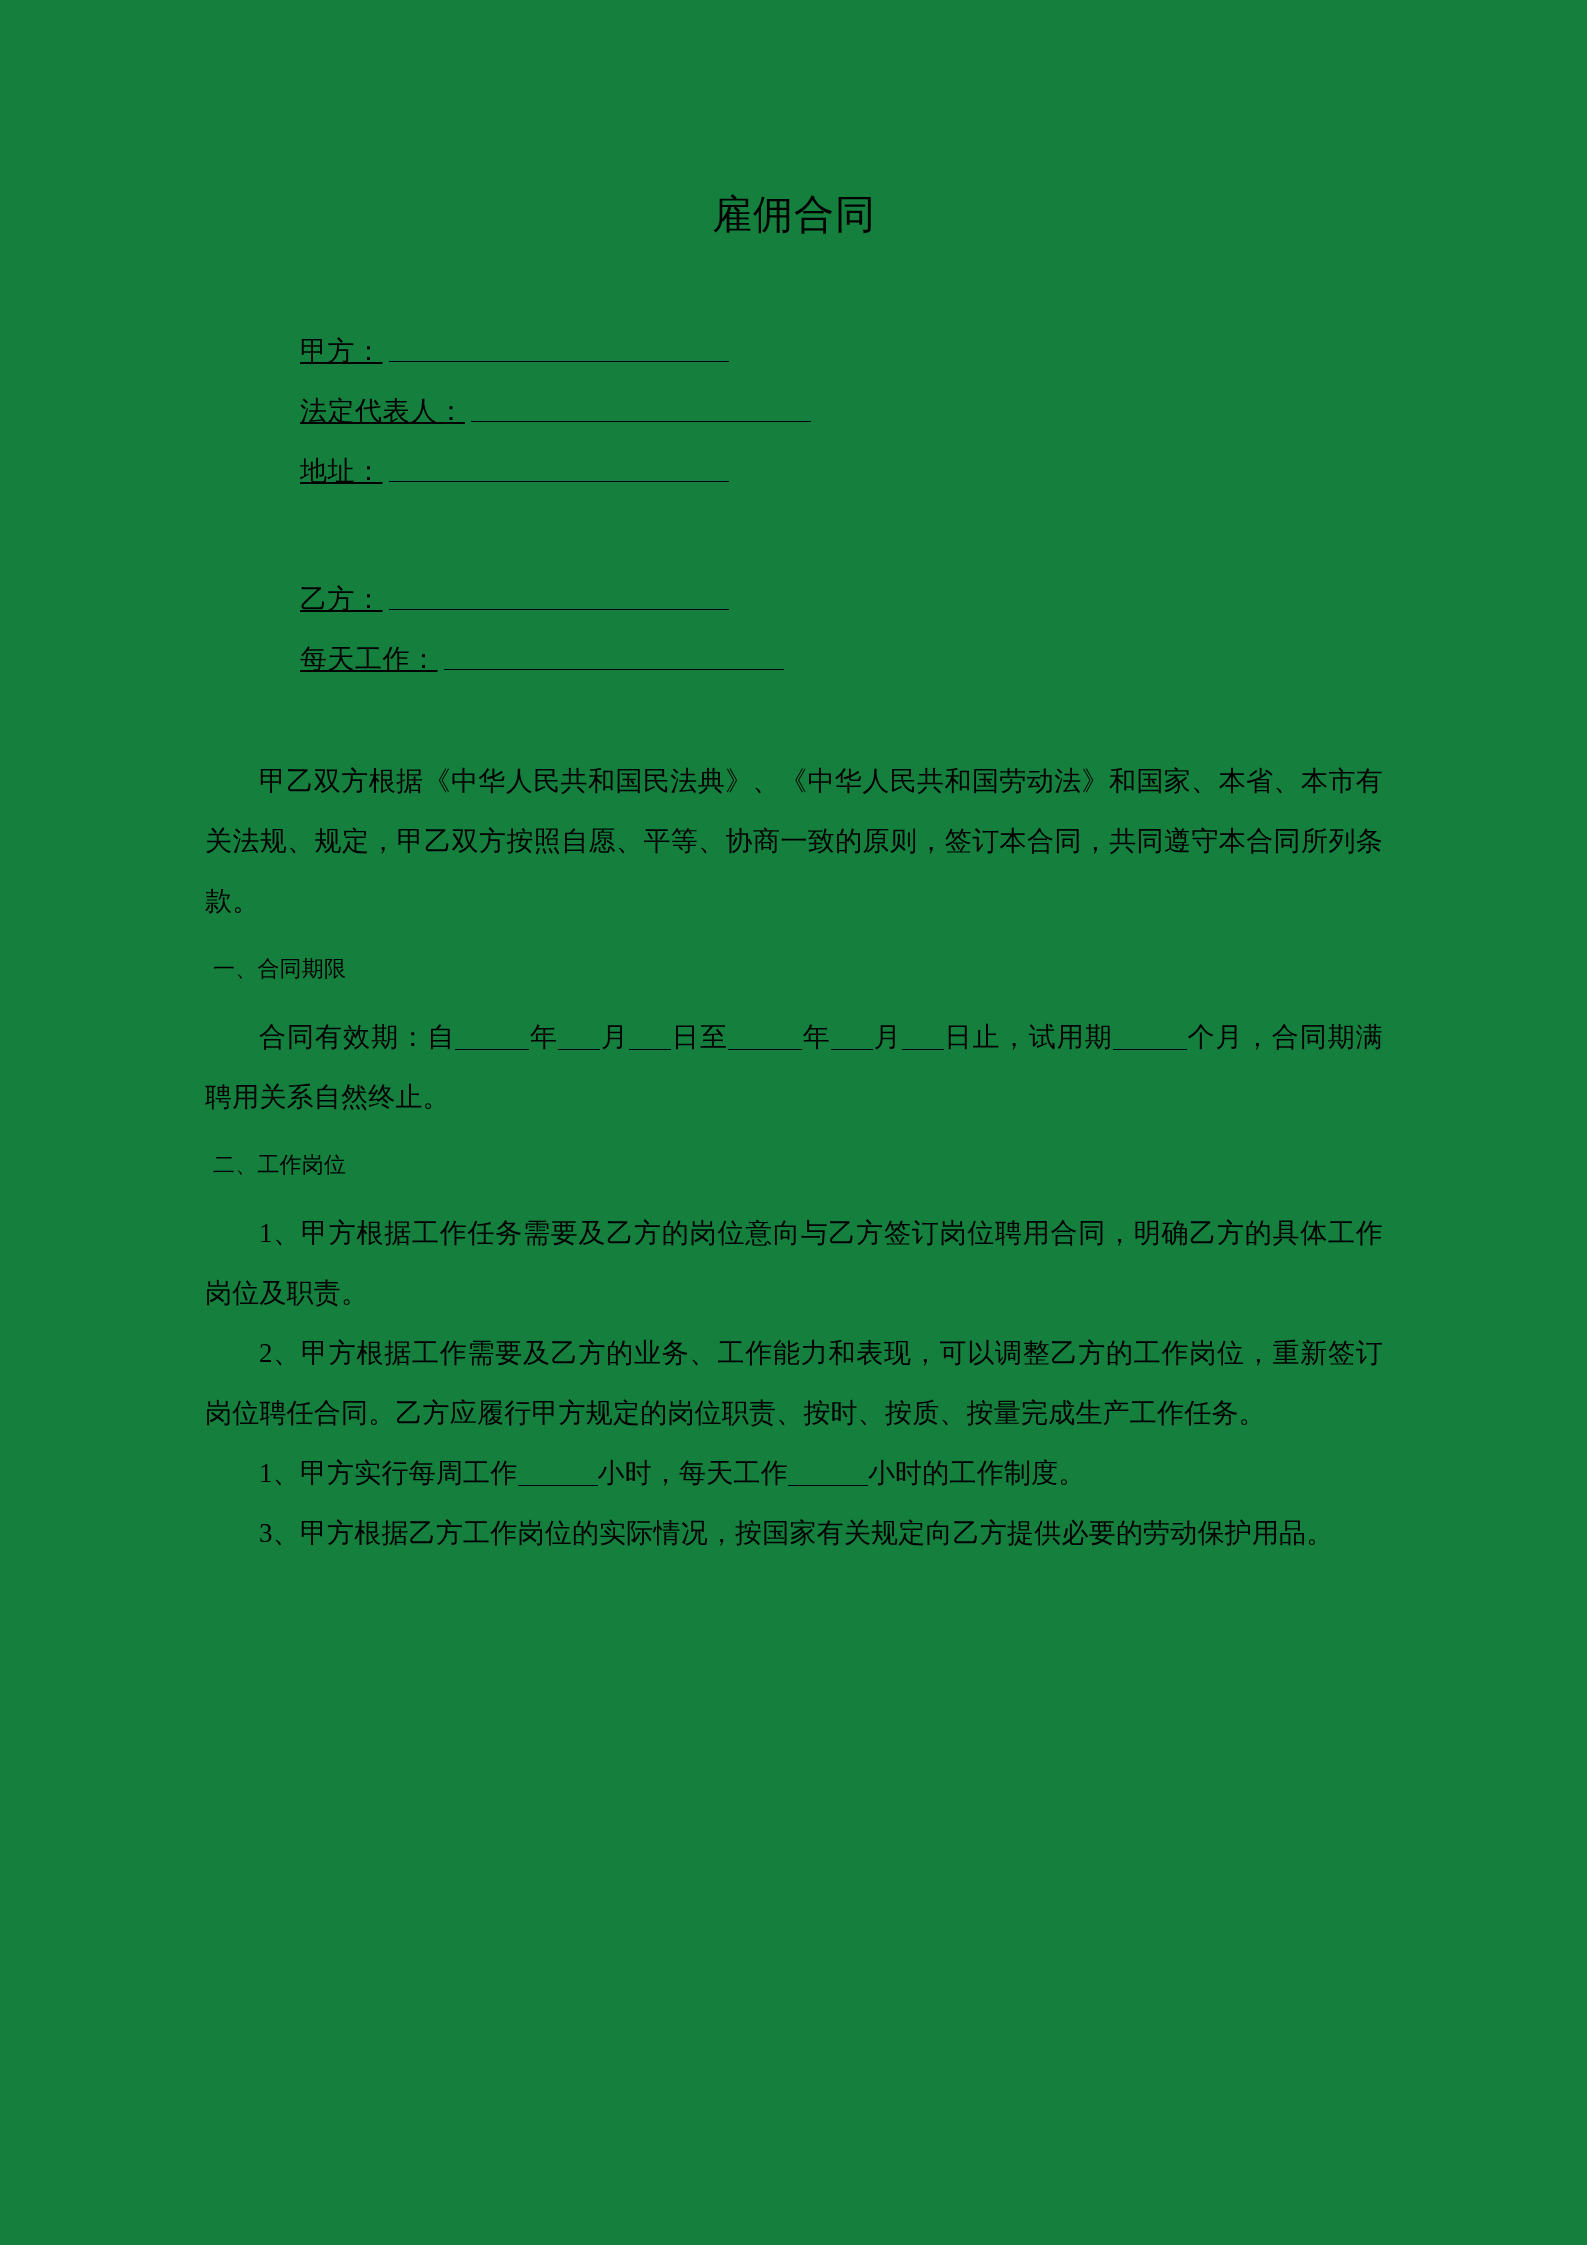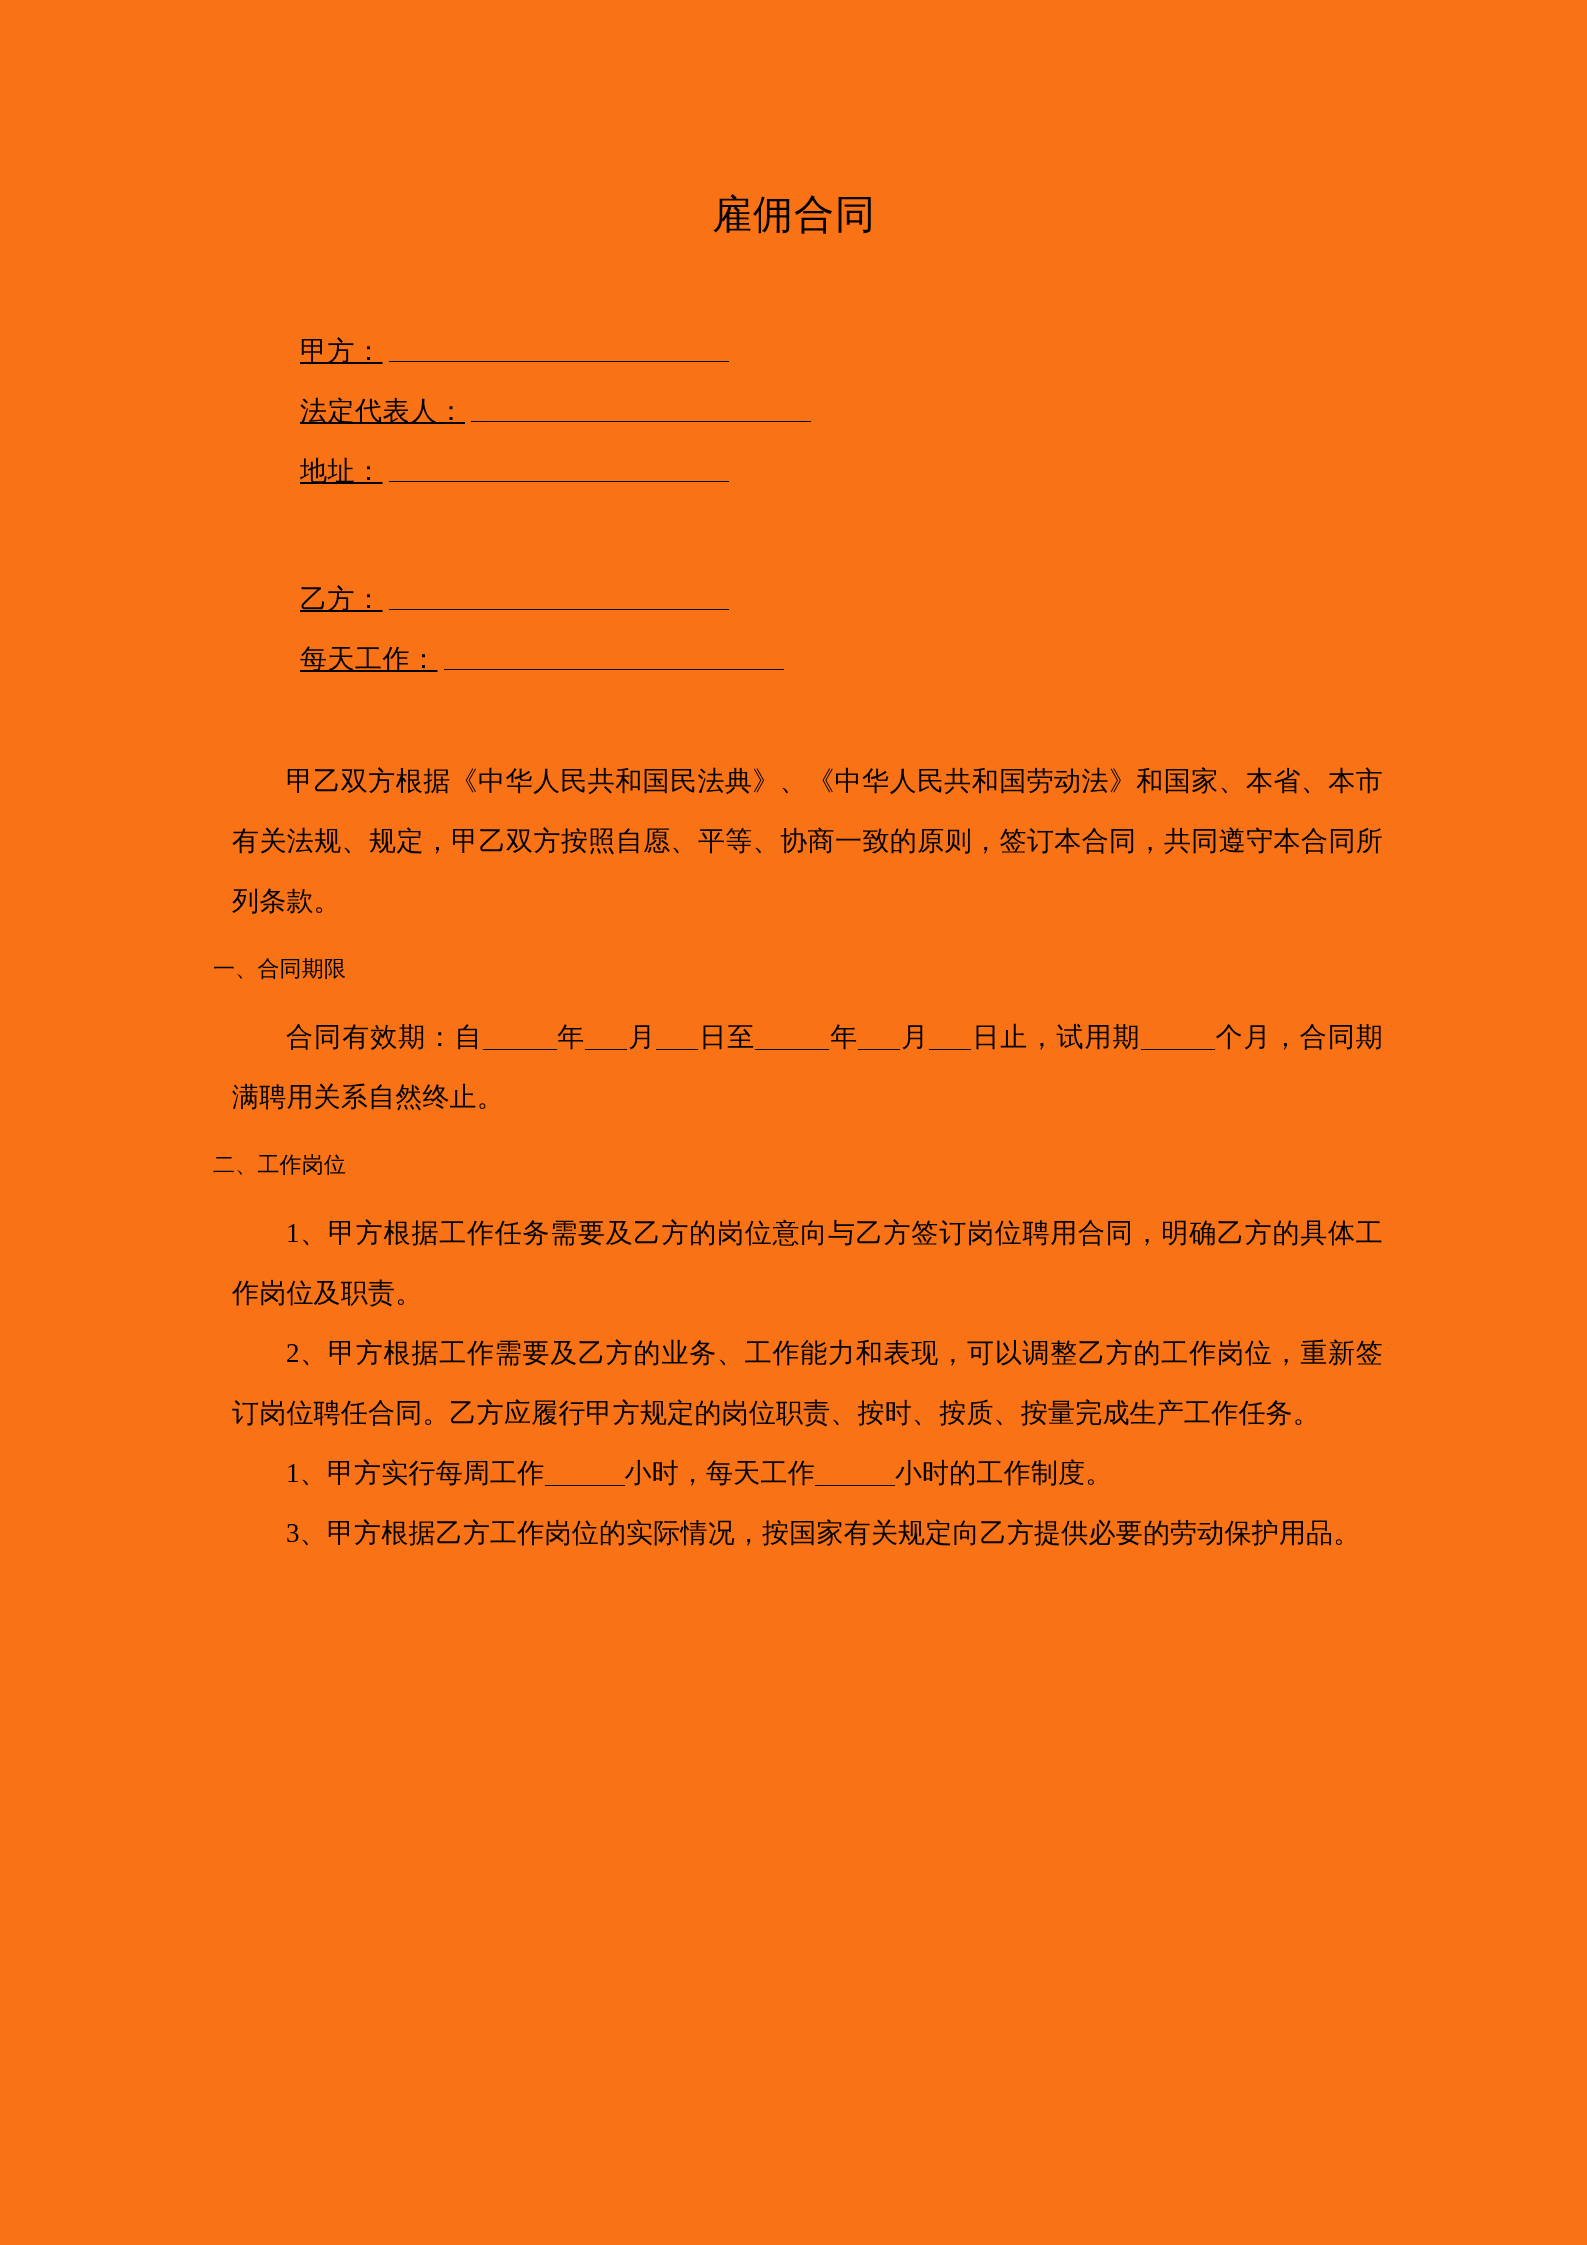--- a/index.html
+++ b/index.html
@@ -9,21 +9,21 @@
     background: #ffffff;
   }
   body {
     font-family: "Liberation Serif", "DejaVu Serif", serif;
     color: #000000;
   }
   .page {
     position: relative;
     width: 1587px;
     height: 2245px;
-    background: #f97316;
+    background: #15803d;
     box-sizing: border-box;
     overflow: hidden;
   }
   .doc-body {
     position: absolute;
     left: 205px;
     top: 0;
     width: 1178px;
   }
 
@@ -70,21 +70,21 @@
 
   
   p.para {
     font-size: 27px;
     line-height: 60px;
     margin: 0;
     text-align: justify;
     text-justify: inter-ideograph;
     letter-spacing: 0.2px;
   }
-  p.indent { text-indent: 2em; margin-left: 27px; }
+  p.indent { text-indent: 2em; }
   p.heading {
     font-size: 22px;
     line-height: 60px;
     margin: 8px;
     text-indent: 0;
   }
   .intro-gap { height: 62px; }
 
   
   .ib {

